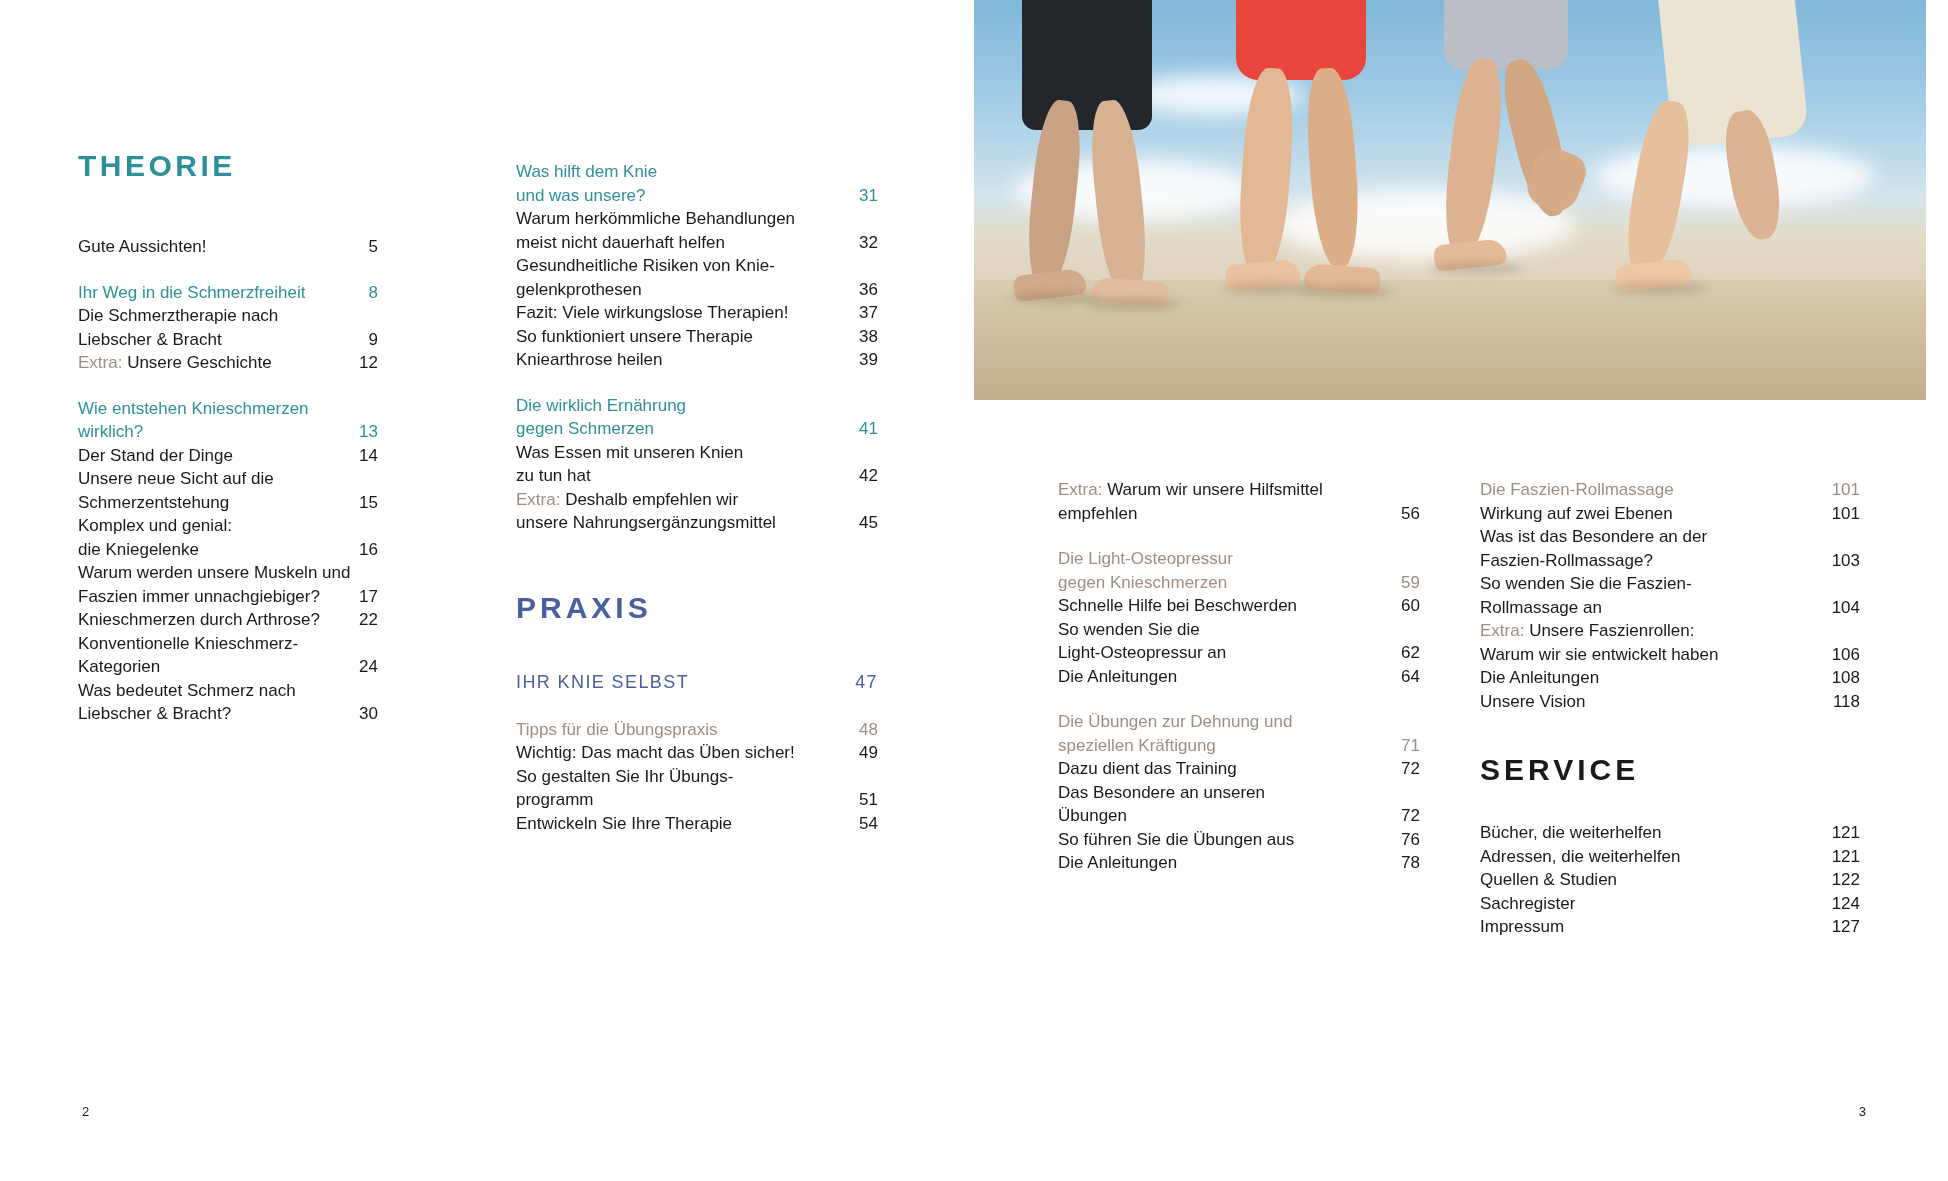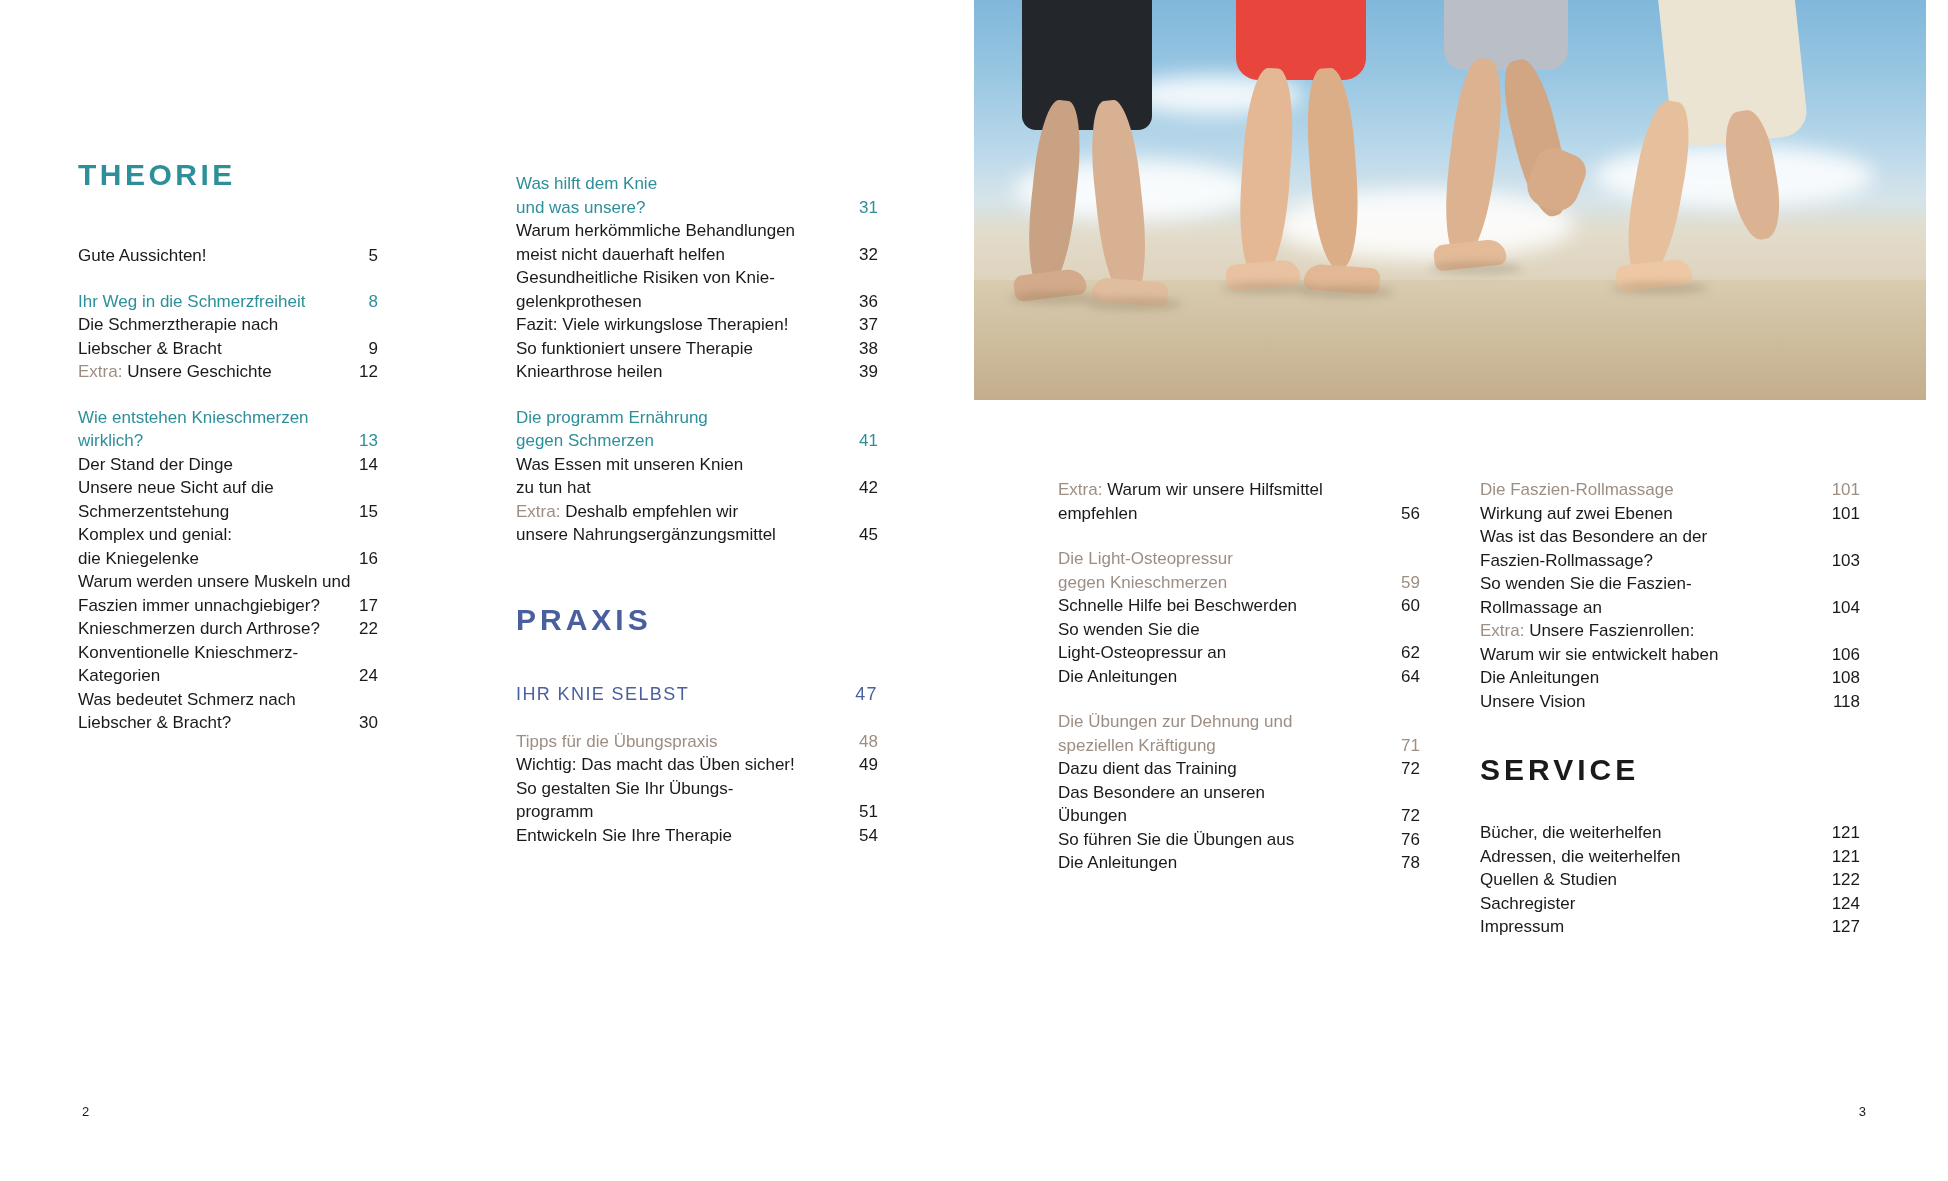--- a/index.html
+++ b/index.html
@@ -130,21 +130,21 @@
     font-size: 30px;
   }
 </style>
 </head>
 <body>
 
 <div class="spread">
 
   <div class="page page-left">
 
-    <div class="col" style="left:78px; top:158px; width:300px;">
+    <div class="col" style="left:78px; top:149px; width:300px;">
       <div class="sec-title teal" style="margin-bottom:52px;">THEORIE</div>
       <div>
           <div class="group">
             <div class="row black">
               <span class="txt">Gute Aussichten!</span>
               <span class="spacer"></span>
               <span class="pg">5</span>
             </div>
           </div>
           <div class="group">
@@ -237,21 +237,21 @@
             </div>
             <div class="row black">
               <span class="txt">Liebscher &amp; Bracht?</span>
               <span class="spacer"></span>
               <span class="pg">30</span>
             </div>
           </div>
         </div>
     </div>
 
-    <div class="col" style="left:516px; top:172px; width:362px;">
+    <div class="col" style="left:516px; top:160px; width:362px;">
       <div>
           <div class="group">
             <div class="row teal">
               <span class="txt">Was hilft dem Knie</span>
               <span class="spacer"></span>
               <span class="pg"></span>
             </div>
             <div class="row teal">
               <span class="txt">und was unsere?</span>
               <span class="spacer"></span>
@@ -288,21 +288,21 @@
               <span class="pg">38</span>
             </div>
             <div class="row black">
               <span class="txt">Kniearthrose heilen</span>
               <span class="spacer"></span>
               <span class="pg">39</span>
             </div>
           </div>
           <div class="group">
             <div class="row teal">
-              <span class="txt">Die programm Ernährung</span>
+              <span class="txt">Die wirklich Ernährung</span>
               <span class="spacer"></span>
               <span class="pg"></span>
             </div>
             <div class="row teal">
               <span class="txt">gegen Schmerzen</span>
               <span class="spacer"></span>
               <span class="pg">41</span>
             </div>
             <div class="row black">
               <span class="txt">Was Essen mit unseren Knien</span>

